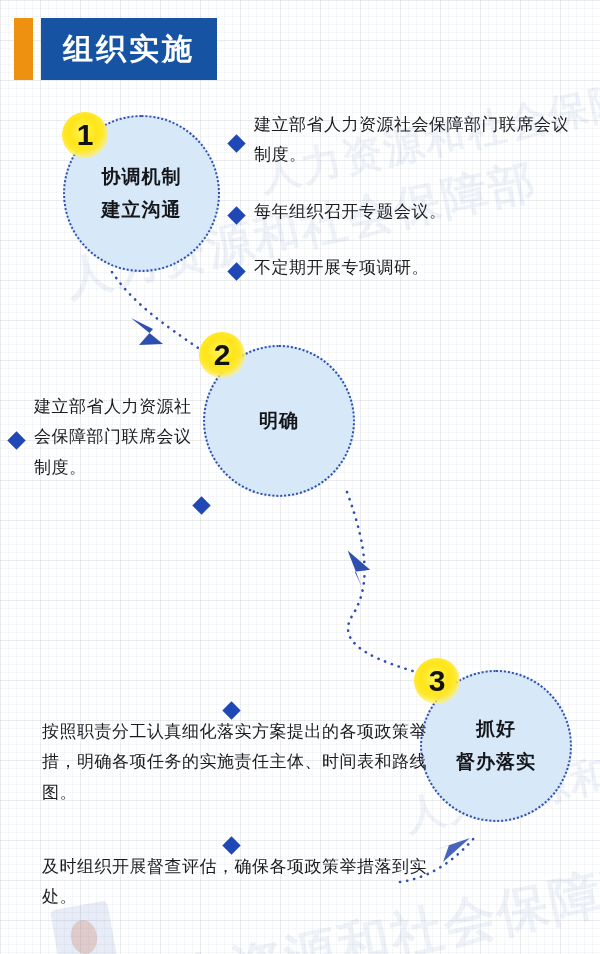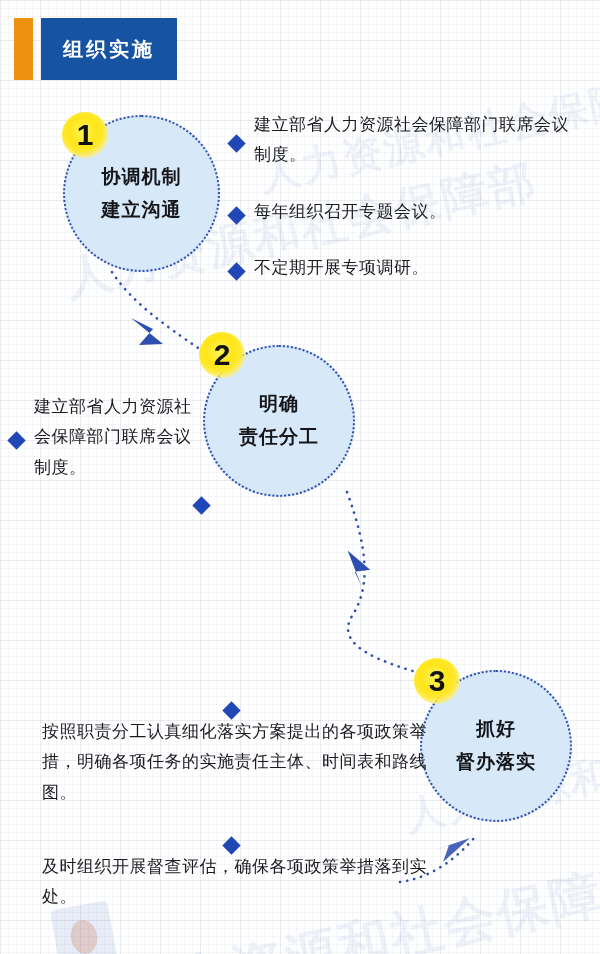--- a/index.html
+++ b/index.html
@@ -88,21 +88,21 @@
     left: 41px;
     top: 18px;
     height: 62px;
     padding: 0 22px;
     background: #1654a3;
     display: flex;
     align-items: center;
   }
   #header-title {
     color: #ffffff;
-    font-size: 20px;
+    font-size: 30px;
     font-weight: bold;
     letter-spacing: 3px;
     line-height: 1;
   }
 
   
   #connectors {
     position: absolute;
     left: 0; top: 0;
     width: 600px;
@@ -235,21 +235,20 @@
       <span class="bullet-text">每年组织召开专题会议。</span>
     </div>
     <div class="bullet-item">
       <span class="bullet-marker"></span>
       <span class="bullet-text">不定期开展专项调研。</span>
     </div>
   </div>
 
   <div class="node-circle" id="circle-2">
     <div class="node-label">明确</div>
-    <div class="node-label">责任分工</div>
   </div>
   <div class="node-badge" id="badge-2">2</div>
 
   <div class="bullet-block" id="block-2-left">
     <div class="bullet-item">
       <span class="bullet-marker"></span>
       <span class="bullet-text">建立部省人力资源社会保障部门联席会议制度。</span>
     </div>
   </div>
 

